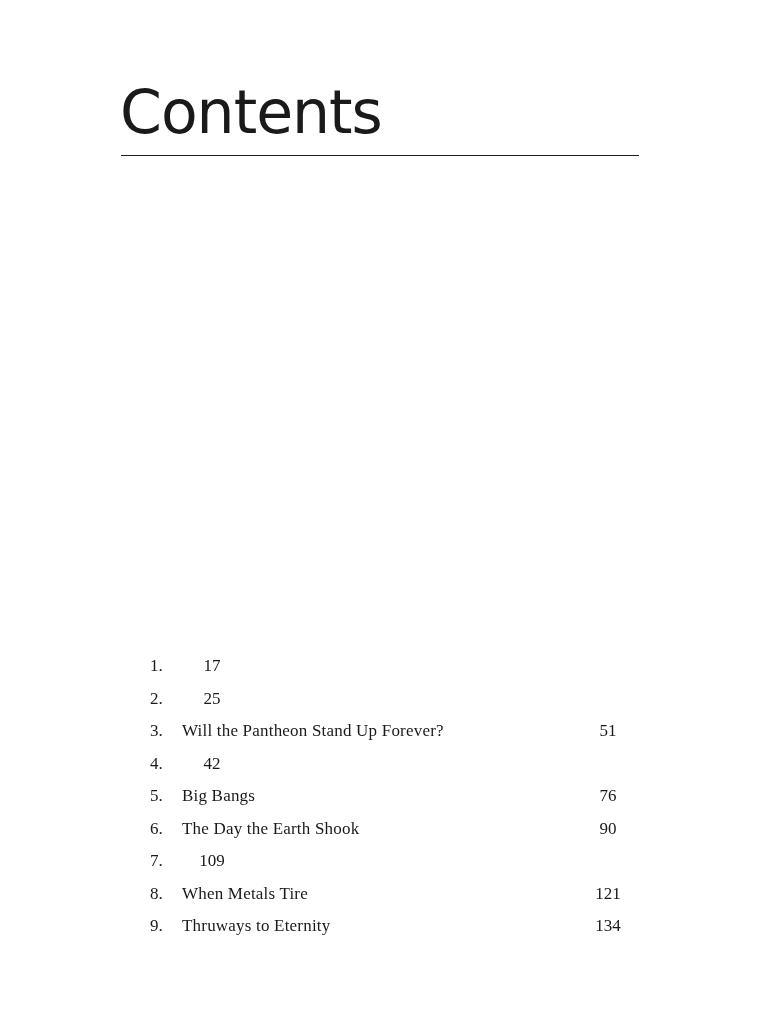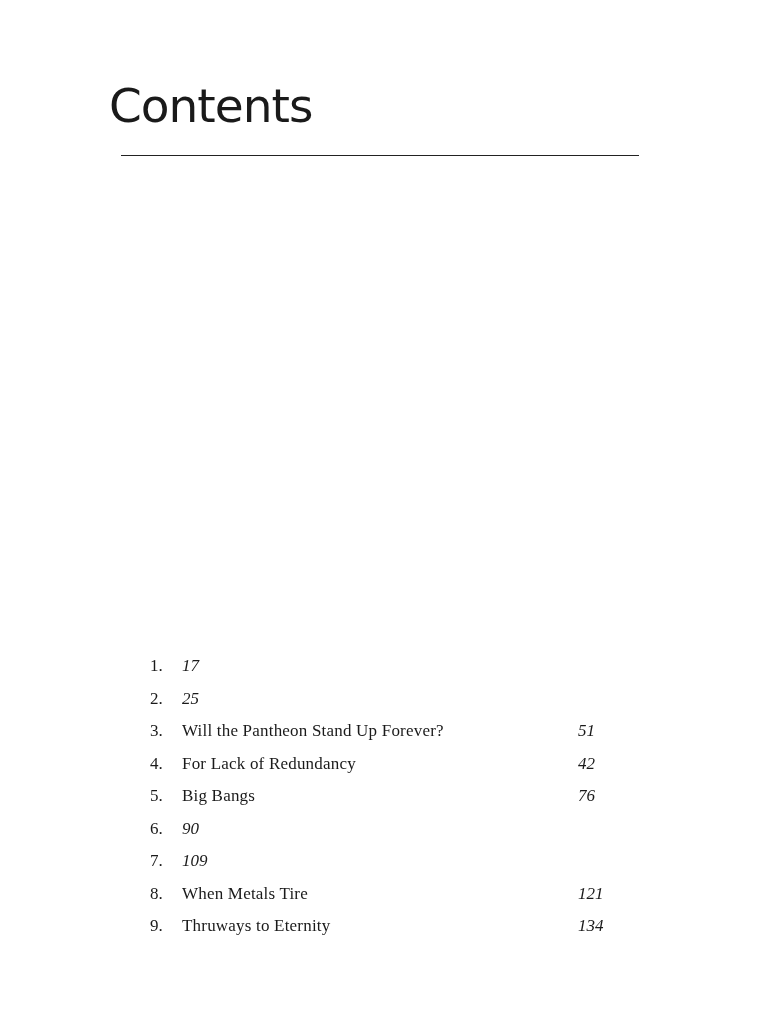--- a/index.html
+++ b/index.html
@@ -1,36 +1,36 @@
 <!DOCTYPE html>
 <html><head>
 <meta charset="utf-8">
 <style>
   html, body { margin: 0; padding: 0; background: #ffffff; }
   body { width: 758px; height: 1034px; position: relative; overflow: hidden; color: #1a1a1a; }
   .title {
-    position: absolute; left: 109px; top: 82px;
-    font-family: "DejaVu Sans", sans-serif; font-size: 47px; font-weight: normal;
+    position: absolute; left: 120px; top: 82px;
+    font-family: "DejaVu Sans", sans-serif; font-size: 60px; font-weight: normal;
     letter-spacing: -1px; line-height: 1; margin: 0;
   }
   .rule {
     position: absolute; left: 121px; top: 155px; width: 518px; height: 0;
     border-top: 1.4px solid #222;
   }
   .toc {
     position: absolute; left: 150px; top: 650px; width: 488px;
     list-style: none; margin: 0; padding: 0;
     font-family: "Liberation Serif", serif; font-size: 17px;
   }
   .toc li {
     height: 32.5px; display: flex; align-items: center; position: relative;
   }
   .num { width: 32px; }
   .chap { flex: 1; letter-spacing: 0.2px; }
-  .page { font-style: italic; text-align: left; width: 60px; }
+  .page { text-align: center; width: 60px; }
 </style>
 </head>
 <body>
 
 <h1 class="title">Contents</h1>
 <div class="rule"></div>
 
 <ul class="toc">
   <li>
       <span class="num">1.</span>
@@ -40,30 +40,30 @@
       <span class="num">2.</span>
       <span class="page">25</span>
     </li>
   <li>
       <span class="num">3.</span>
       <span class="chap">Will the Pantheon Stand Up Forever?</span>
       <span class="page">51</span>
     </li>
   <li>
       <span class="num">4.</span>
-      <span class="chap">For Lack of Redundancy</span>
       <span class="page">42</span>
     </li>
   <li>
       <span class="num">5.</span>
       <span class="chap">Big Bangs</span>
       <span class="page">76</span>
     </li>
   <li>
       <span class="num">6.</span>
+      <span class="chap">The Day the Earth Shook</span>
       <span class="page">90</span>
     </li>
   <li>
       <span class="num">7.</span>
       <span class="page">109</span>
     </li>
   <li>
       <span class="num">8.</span>
       <span class="chap">When Metals Tire</span>
       <span class="page">121</span>

